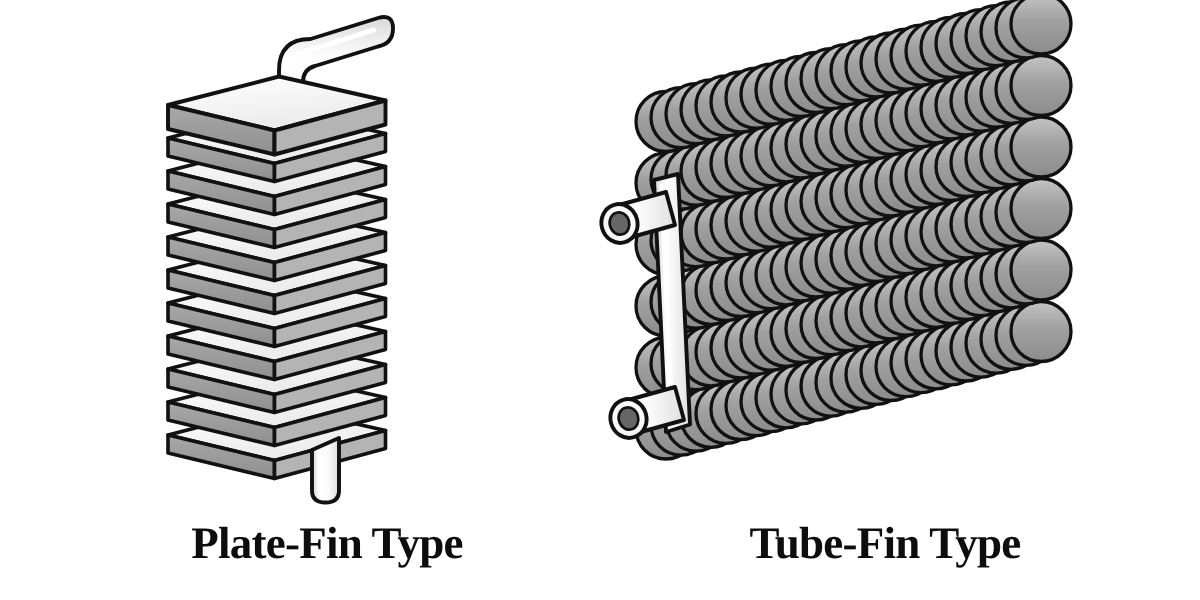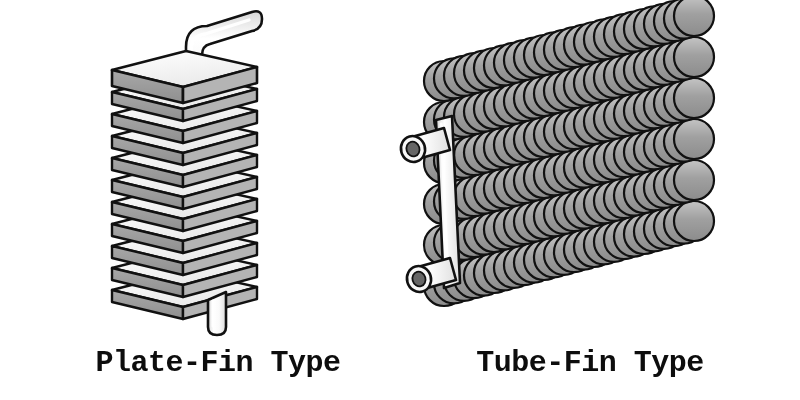--- a/index.html
+++ b/index.html
@@ -21,21 +21,21 @@
     height: 340px;
   }
   #plate-fin-figure { left: 0; width: 400px; }
   #tube-fin-figure  { left: 400px; width: 400px; }
 
   .caption {
     position: absolute;
     top: 346px;
     width: 400px;
     text-align: center;
-    font-family: Liberation Mono, monospace;
+    font-family: Liberation Serif, serif;
     font-size: 30px;
     font-weight: bold;
     letter-spacing: -0.5px;
     color: #0d0d0d;
     white-space: nowrap;
   }
   #plate-fin-caption { left: 18px; }
   #tube-fin-caption  { left: 390px; }
 
   svg { display: block; overflow: visible; }

